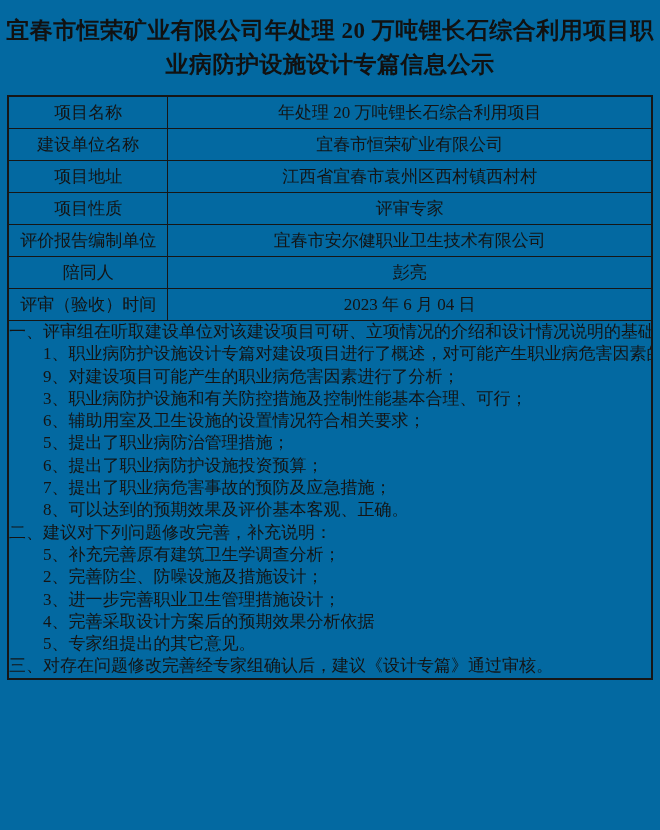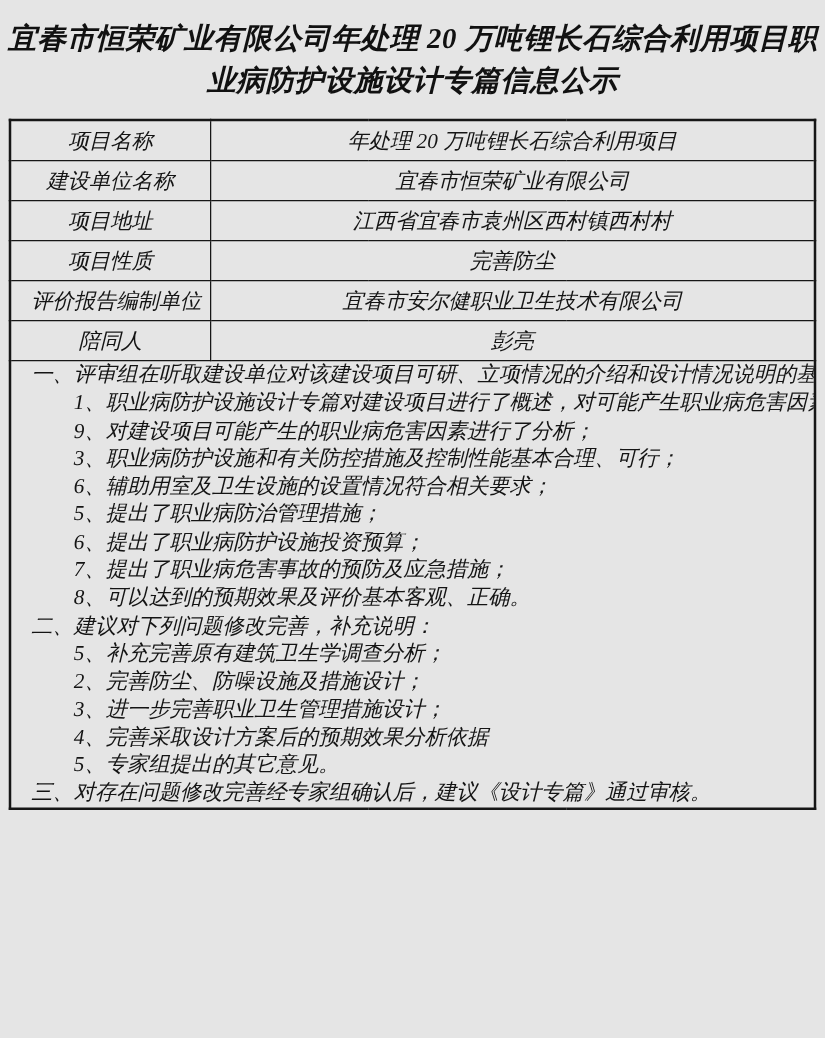--- a/index.html
+++ b/index.html
@@ -8,25 +8,24 @@
     background: #ffffff;
     width: 660px;
   }
   body {
     font-family: "Liberation Serif", "DejaVu Serif", serif;
     color: #141414;
   }
   .page {
     width: 660px;
     height: 830px;
-    background: #e5e5e5;
+    background: #0369a1;
     box-sizing: border-box;
     padding-top: 14px;
     overflow: hidden;
-    font-style: italic;
   }
   .title {
     text-align: center;
     font-weight: bold;
     font-size: 23px;
     line-height: 34px;
     color: #111111;
     letter-spacing: 0.5px;
   }
   table.info {
@@ -35,21 +34,21 @@
     width: 644px;
     margin: 13px auto 0 auto;
     border: 2px solid #161616;
   }
   table.info td {
     border: 1.5px solid #161616;
     font-size: 17px;
     text-align: center;
     vertical-align: middle;
     height: 31px;
-    padding: 0 16px;
+    padding: 0 0;
     overflow: hidden;
     white-space: nowrap;
     margin-top: 31px;
   }
   td.opinion-cell {
     height: 432px;
     text-align: left;
     vertical-align: top;
     white-space: normal;
     padding: 5px 8px 0 8px;
@@ -89,29 +88,33 @@
       <tr>
         <td>建设单位名称</td>
         <td colspan="3">宜春市恒荣矿业有限公司</td>
       </tr>
       <tr>
         <td>项目地址</td>
         <td colspan="3">江西省宜春市袁州区西村镇西村村</td>
       </tr>
       <tr>
         <td>项目性质</td>
-        <td colspan="3">完善防尘</td>
+        <td colspan="3">评审专家</td>
       </tr>
       <tr>
         <td>评价报告编制单位</td>
         <td colspan="3">宜春市安尔健职业卫生技术有限公司</td>
       </tr>
       <tr>
         <td>陪同人</td>
         <td colspan="3">彭亮</td>
+      </tr>
+      <tr>
+        <td>评审（验收）时间</td>
+        <td colspan="3">2023 年 6 月 04 日</td>
       </tr>
       <tr>
         <td colspan="4" class="opinion-cell">
           <p class="op">一、评审组在听取建设单位对该建设项目可研、立项情况的介绍和设计情况说明的基础上，查阅了有关资料，评审了《设计专篇》，经过认真讨论，形成以下意见：</p>
           <p class="op ind">1、职业病防护设施设计专篇对建设项目进行了概述，对可能产生职业病危害因素的工作场所、工艺设备、原辅材料等进行了描述；</p>
           <p class="op ind">9、对建设项目可能产生的职业病危害因素进行了分析；</p>
           <p class="op ind">3、职业病防护设施和有关防控措施及控制性能基本合理、可行；</p>
           <p class="op ind">6、辅助用室及卫生设施的设置情况符合相关要求；</p>
           <p class="op ind">5、提出了职业病防治管理措施；</p>
           <p class="op ind">6、提出了职业病防护设施投资预算；</p>

